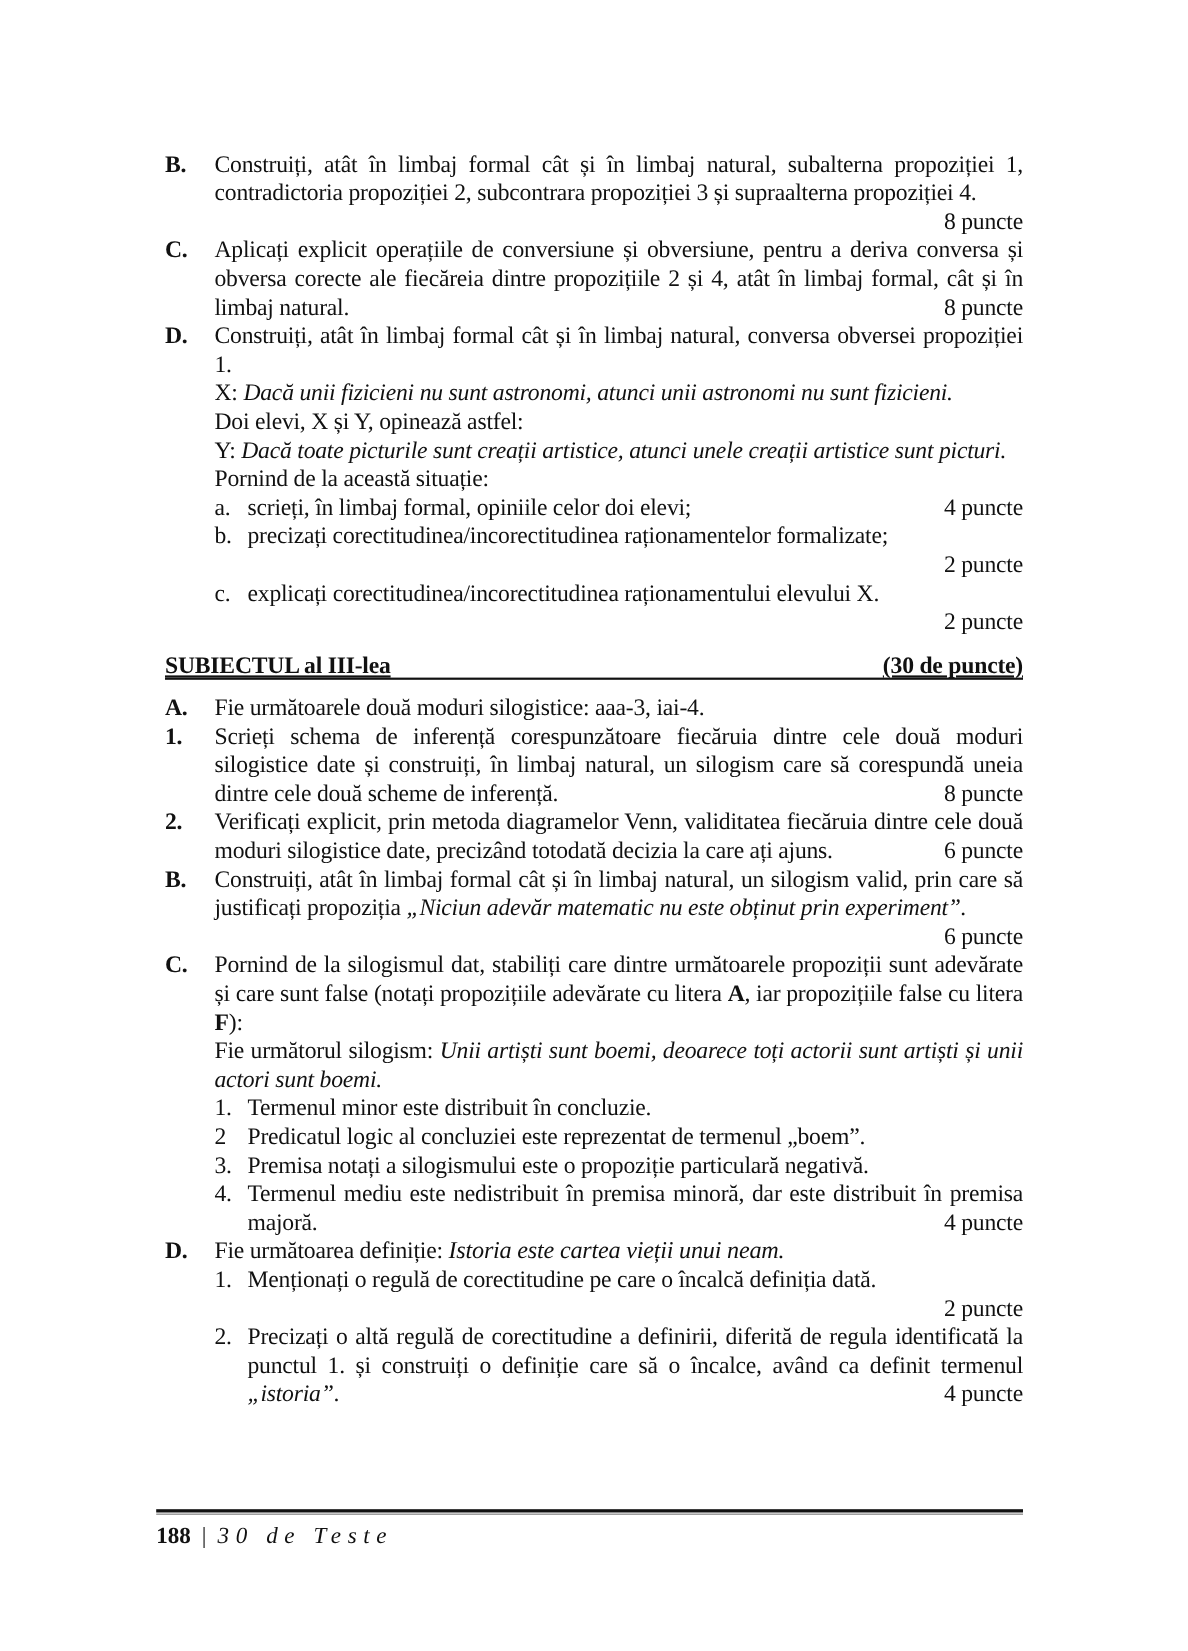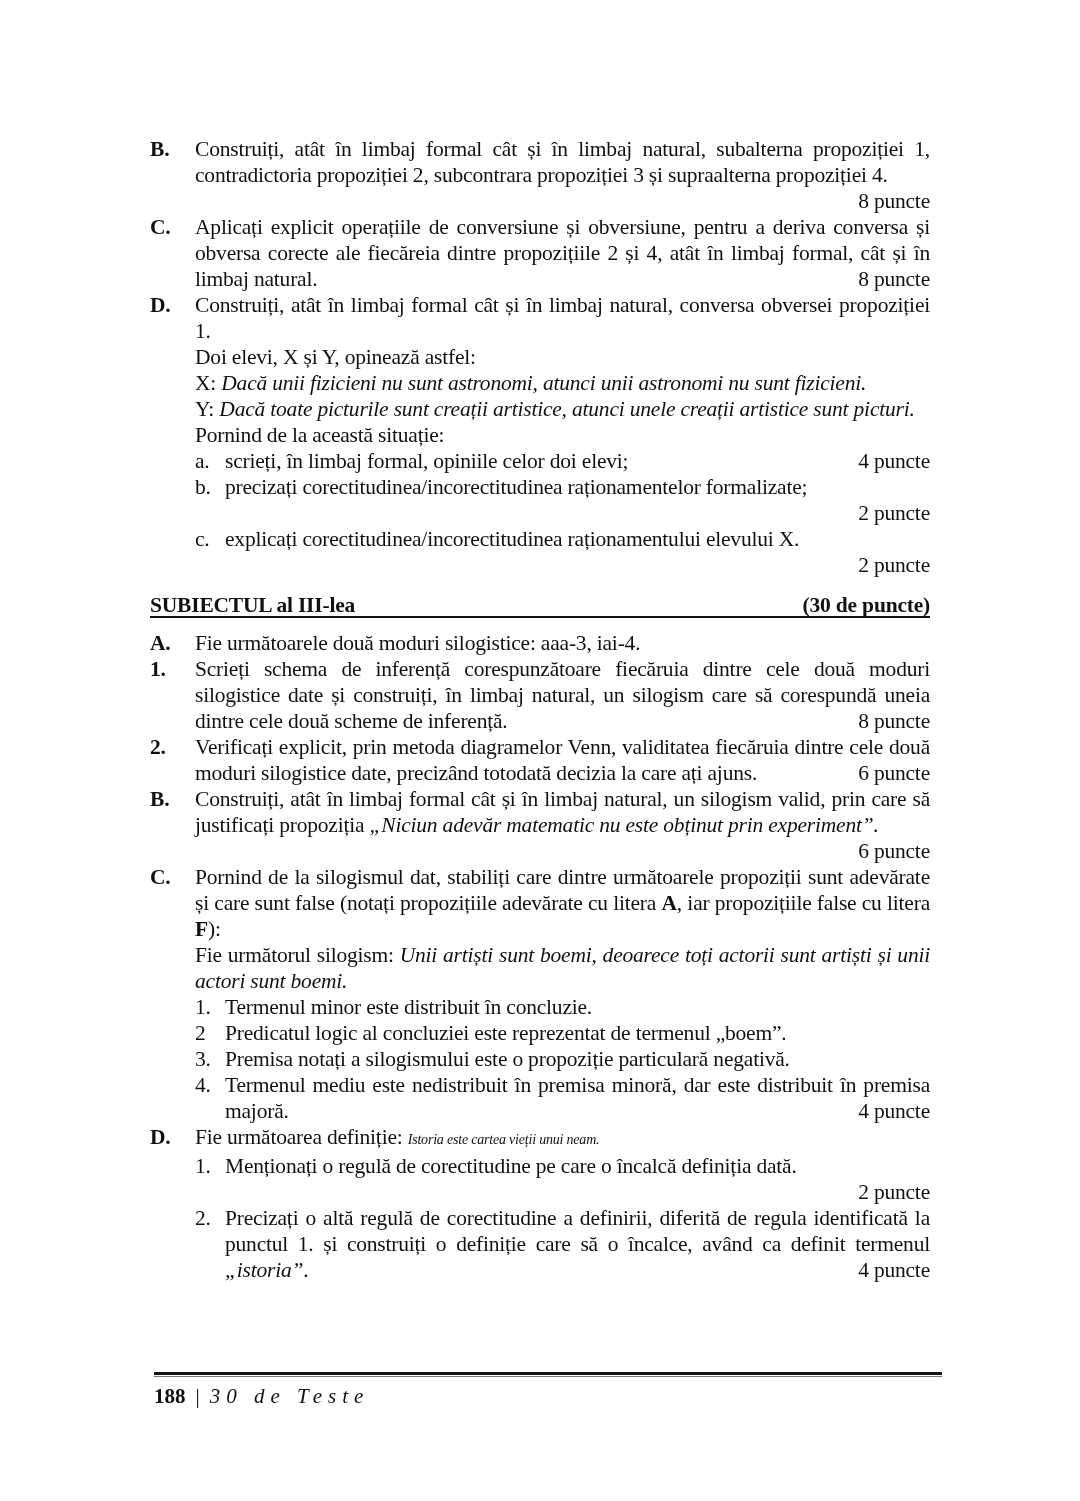--- a/index.html
+++ b/index.html
@@ -21,31 +21,31 @@
   .ptsline { text-align: right; font-weight: normal; }
   .sub { display: flex; }
   .sublbl { width: 30px; flex: 0 0 30px; }
   .it { font-style: italic; }
   .b { font-weight: bold; }
   .heading {
     display: flex; justify-content: space-between; font-weight: bold;
     border-bottom: 2px solid #111; line-height: 22px; margin-top: 16px; margin-bottom: 12px;
     padding-bottom: 0px;
   }
-  .heading span { text-underline-offset: 2px; }
+  .heading span { text-decoration: underline; text-underline-offset: 2px; }
   .footer {
-    position: absolute; left: 154px; top: 1372px; width: 788px;
+    position: absolute; left: 142px; top: 1372px; width: 788px;
   }
   .footer .rule1 { height: 3px; background: #111; }
   .footer .rule2 { height: 1px; background: #777; margin-top: 1px; }
   .footer .text { margin-top: 6px; font-size: 21px; line-height: 26px; }
   .footer .num { font-weight: bold; }
   .footer .sep { margin: 0 10px; }
   .footer .title { font-style: italic; letter-spacing: 6px; }
-  .small-it { font-style: italic; font-size: 14px; }
+  .small-it { font-style: italic; font-size: 22px; }
 </style>
 </head>
 <body>
 
 <div class="page">
 
   <div class="item">
     <div class="lbl">B.</div>
     <div class="body just">
       <span>Construiți, atât în limbaj formal cât și în limbaj natural, subalterna propoziției 1, contradictoria propoziției 2, subcontrara propoziției 3 și supraalterna propoziției 4.</span>
@@ -58,22 +58,22 @@
     <div class="body just">
       <span>Aplicați explicit operațiile de conversiune și obversiune, pentru a deriva conversa și obversa corecte ale fiecăreia dintre propozițiile 2 și 4, atât în limbaj formal, cât și în limbaj natural.</span>
       <span class="pts">8 puncte</span>
     </div>
   </div>
 
   <div class="item">
     <div class="lbl">D.</div>
     <div class="body">
       <div class="just">Construiți, atât în limbaj formal cât și în limbaj natural, conversa obversei propoziției 1.</div>
+      <div><span>X: </span><span class="it">Dacă unii fizicieni nu sunt astronomi, atunci unii astronomi nu sunt fizicieni.</span></div>
       <div>Doi elevi, X și Y, opinează astfel:</div>
-      <div><span>X: </span><span class="it">Dacă unii fizicieni nu sunt astronomi, atunci unii astronomi nu sunt fizicieni.</span></div>
       <div class="just"><span>Y: </span><span class="it">Dacă toate picturile sunt creații artistice, atunci unele creații artistice sunt picturi.</span></div>
       <div>Pornind de la această situație:</div>
       <div class="sub">
         <div class="sublbl">a.</div>
         <div class="body"><span>scrieți, în limbaj formal, opiniile celor doi elevi;</span><span class="pts">4 puncte</span></div>
       </div>
       <div class="sub">
         <div class="sublbl">b.</div>
         <div class="body">
             <div>precizați corectitudinea/incorectitudinea raționamentelor formalizate;</div>

